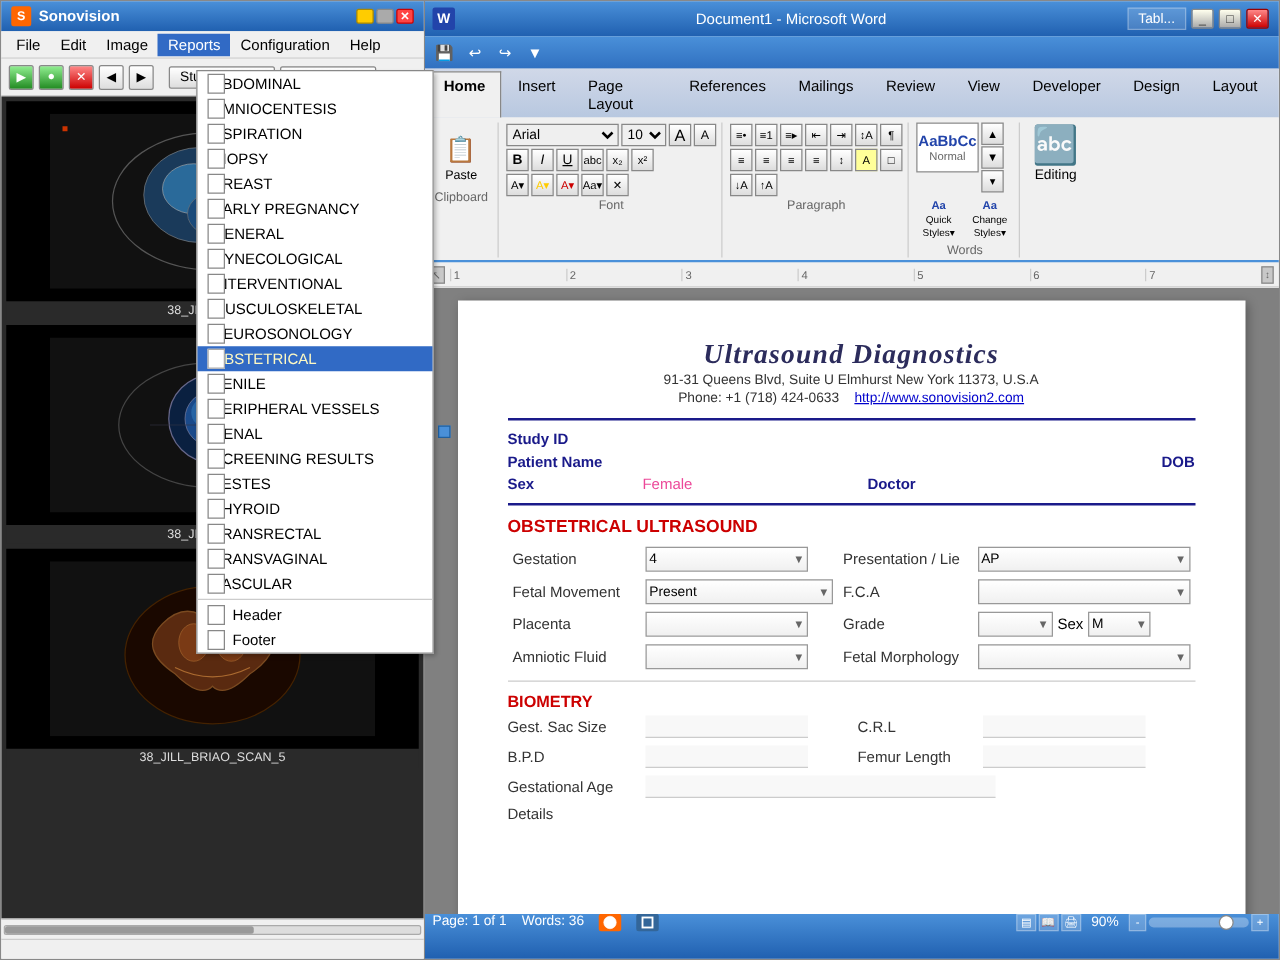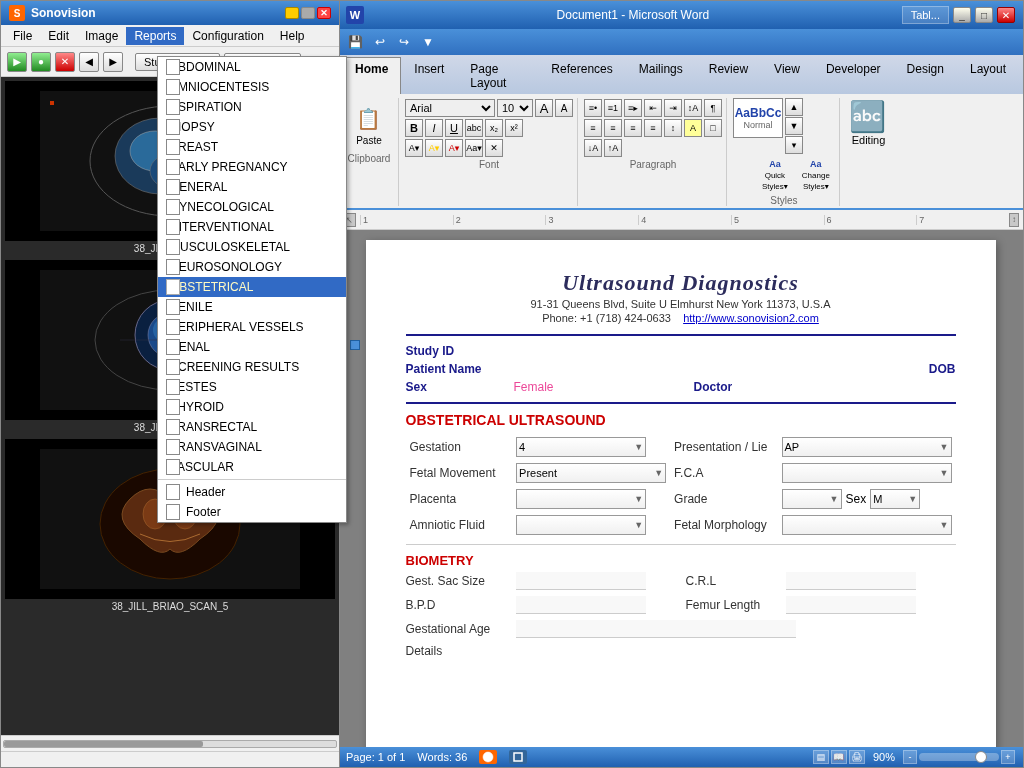--- a/index.html
+++ b/index.html
@@ -109,21 +109,21 @@
     .select-wide { width: 170px; }
 
     .biometry-title { color: #cc0000; font-weight: bold; font-size: 13px; margin: 8px 0 4px 0; }
     .bio-row { display: flex; align-items: center; margin: 2px 0; }
     .bio-label { min-width: 110px; font-size: 12px; color: #333; }
     .bio-field { border-bottom: 1px solid #ccc; min-width: 140px; height: 18px; background: #f8f8f8; margin-right: 20px; }
     .bio-right-label { font-size: 12px; color: #333; min-width: 100px; margin-left: 20px; }
     .bio-right-field { border-bottom: 1px solid #ccc; min-width: 140px; height: 18px; background: #f8f8f8; }
 
     
-    .word-statusbar { height: 20px; background: linear-gradient(to bottom, #4a90d9, #2060b0); color: white; display: flex; align-items: center; padding: 0 8px; gap: 12px; font-size: 11px; }
+    .word-statusbar { height: 36px; background: linear-gradient(to bottom, #4a90d9, #2060b0); color: white; display: flex; align-items: flex-start; padding: 0 8px; gap: 12px; font-size: 11px; }
     .status-right { margin-left: auto; display: flex; align-items: center; gap: 8px; }
 
     
     .word-qat { background: linear-gradient(to bottom, #4a90d9, #3070c0); height: 26px; display: flex; align-items: center; padding: 0 8px; gap: 4px; }
     .qat-btn { width: 20px; height: 20px; background: transparent; border: 1px solid transparent; border-radius: 2px; color: white; font-size: 12px; cursor: pointer; display: flex; align-items: center; justify-content: center; }
 
     .sono-statusbar { background: #f0f0f0; border-top: 1px solid #ccc; height: 16px; display: flex; align-items: center; padding: 0 4px; font-size: 10px; }
   </style>
 </head>
 <body>
@@ -419,33 +419,33 @@
           <div class="styles-btn">
             <div style="font-size:12px;font-weight:bold;color:#2244aa;">AaBbCc</div>
             <div style="font-size:9px;color:#666;">Normal</div>
           </div>
           <div style="display:flex;flex-direction:column;gap:1px;">
             <div class="font-btn" style="font-size:9px;">▲</div>
             <div class="font-btn" style="font-size:9px;">▼</div>
             <div class="font-btn" style="font-size:9px;">▾</div>
           </div>
         </div>
-        <div style="display:flex;gap:4px;margin-top:2px;margin-left:24px;">
+        <div style="display:flex;gap:4px;margin-top:2px;">
           <div class="ribbon-btn-small" style="font-size:10px;flex-direction:column;align-items:center;">
             <div style="font-size:9px;color:#2244aa;font-weight:bold;">Aa</div>
             <div style="font-size:8px;">Quick</div>
             <div style="font-size:8px;">Styles▾</div>
           </div>
           <div class="ribbon-btn-small" style="font-size:10px;flex-direction:column;align-items:center;">
             <div style="font-size:9px;color:#2244aa;font-weight:bold;">Aa</div>
             <div style="font-size:8px;">Change</div>
             <div style="font-size:8px;">Styles▾</div>
           </div>
         </div>
-        <div class="styles-group-label">Styles</div>
+        <div class="styles-group-label">Words</div>
       </div>
 
       <div class="editing-group">
         <div style="display:flex;flex-direction:column;align-items:center;padding:4px;">
           <div style="font-size:30px;color:#cc3300;line-height:1;">🔤</div>
           <div style="font-size:11px;color:#000;margin-top:2px;text-align:center;">Editing</div>
         </div>
         <div class="editing-label"></div>
       </div>
     </div>

